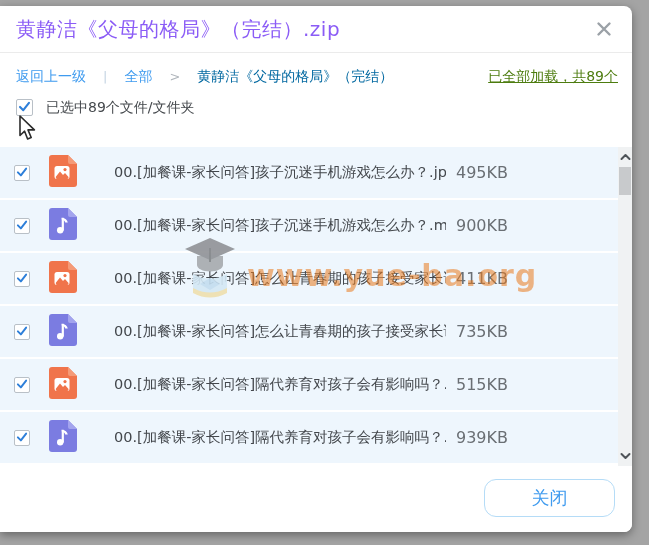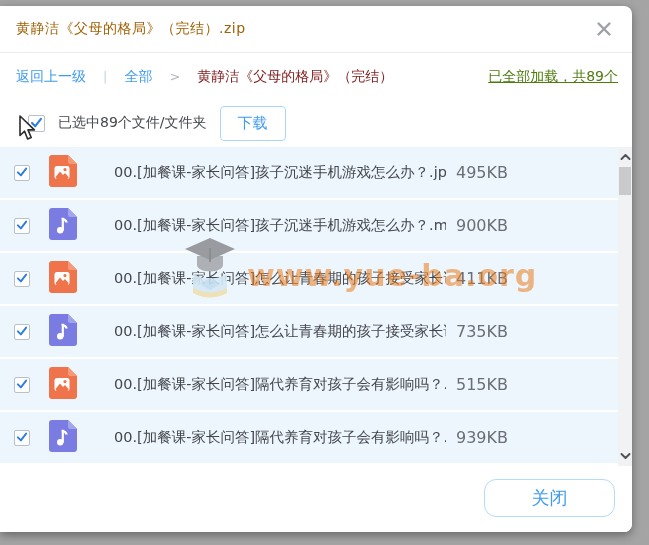--- a/index.html
+++ b/index.html
@@ -15,42 +15,42 @@
     border-radius: 0 8px 8px 0;
     box-shadow: 0 3px 10px rgba(0,0,0,.38);
     overflow: hidden;
   }
   
   .hdr {
     position: absolute; left: 0; top: 0; width: 100%; height: 47px;
     border-bottom: 1px solid #ebebeb;
     display: flex; align-items: center; padding: 0 16px;
   }
-  .hdr-title { font-size: 14px; color: #a16207; letter-spacing: .5px; }
+  .hdr-title { font-size: 20px; color: #8b5cf6; letter-spacing: .5px; }
   .close-btn {
     margin-left: auto; width: 24px; height: 24px; cursor: pointer;
     display: flex; align-items: center; justify-content: center;
   }
   .close-btn svg { display: block; }
   
   .crumbs {
     position: absolute; left: 0; top: 48px; width: 100%; height: 45px;
     display: flex; align-items: center; padding: 0 14px 0 16px;
     font-size: 14px;
     gap: 8px;
   }
   .link { color: #3f9bef; cursor: pointer; }
   .crumb-sep { color: #c4d4e2; margin: 0 9px; font-size: 13px; }
   .crumb-gt { color: #b0b6bc; margin: 0 9px; font-size: 13px; }
-  .crumb-cur { color: #7f1d1d; }
+  .crumb-cur { color: #0369a1; }
   .load-status { margin-left: auto; color: #4d7c0f; text-decoration: underline; }
   
   .toolbar {
     position: absolute; left: 0; top: 93px; width: 100%; height: 48px;
-    display: flex; align-items: center; padding: 0 28px;
+    display: flex; padding: 0 16px;
   }
   .cbx {
     width: 17px; height: 17px; background: #fff;
     border: 1px solid #b9c0c7; border-radius: 2px;
     display: flex; align-items: center; justify-content: center;
     flex: 0 0 auto; cursor: pointer;
   }
   .toolbar-label { font-size: 14px; color: #45494d; margin-left: 13px; }
   .tb-btn {
     background: #fff; border: 1px solid #abd5f5; border-radius: 4px;
@@ -136,21 +136,20 @@
 
   <div class="toolbar">
     <span class="cbx">
       <span>
         <svg width="13" height="13" viewBox="0 0 16 16">
             <polyline points="2.5,8.5 6.5,12.5 13.5,3.5" fill="none" stroke="#2e7fd9" stroke-width="2.6" stroke-linecap="round" stroke-linejoin="round"></polyline>
           </svg>
       </span>
     </span>
     <span class="toolbar-label">已选中89个文件/文件夹</span>
-    <button class="tb-btn download">下载</button>
     <span class="cursor-overlay">
       <svg width="22" height="27" viewBox="0 0 22 27">
           <path d="M4 1 L4 20.5 L8.6 16.2 L11.6 24 L15.2 22.5 L12 14.9 L18.4 14.9 Z" fill="#ffffff" stroke="#2b2b2b" stroke-width="1.6" stroke-linejoin="round"></path>
         </svg>
     </span>
   </div>
 
   <div class="list" id="file-list">
       <div class="row">
         <span class="cbx">

